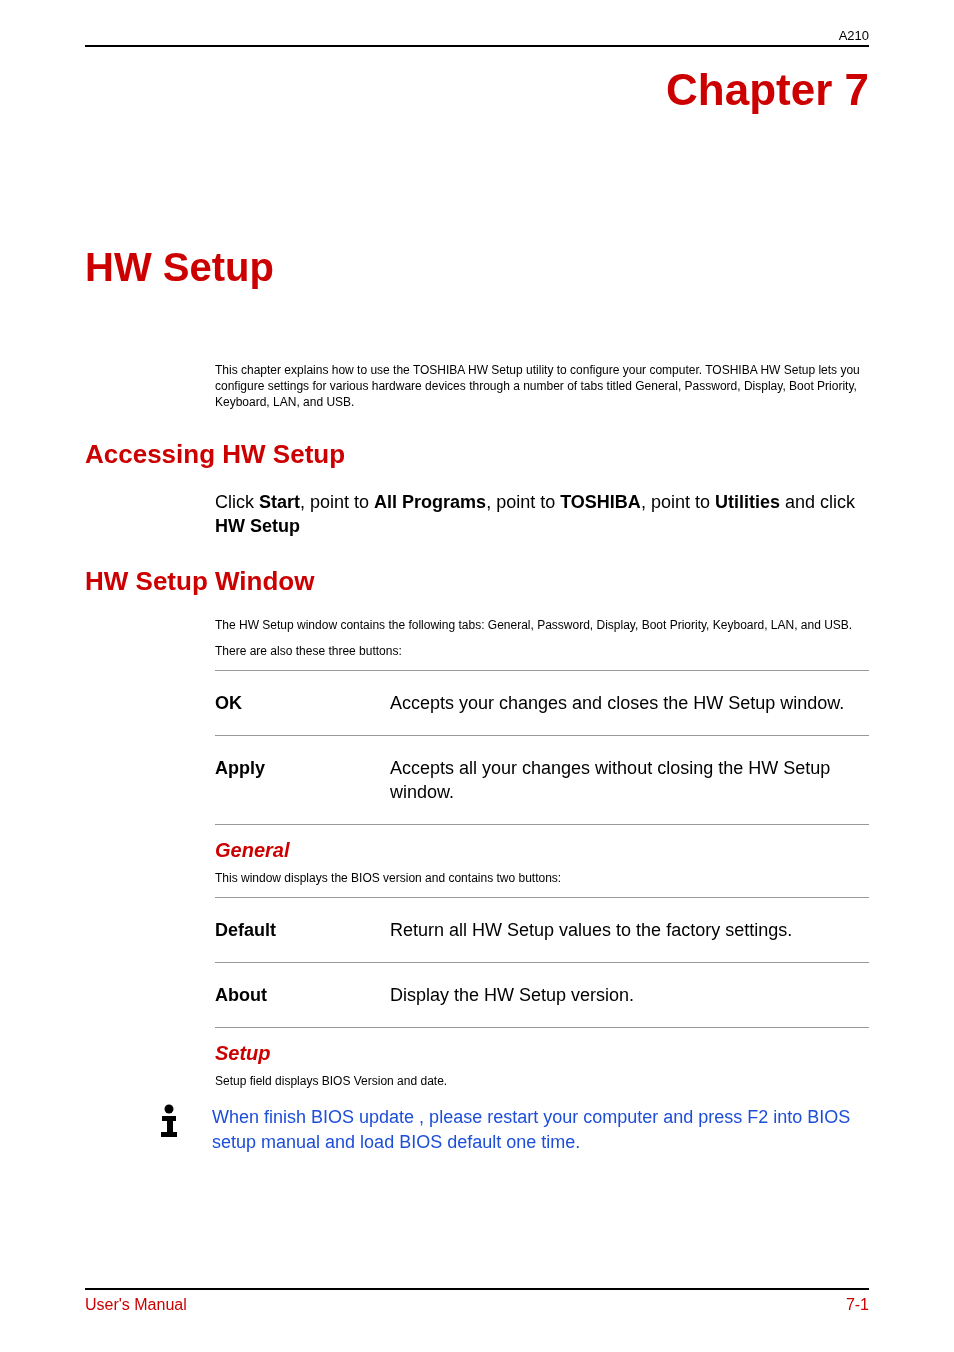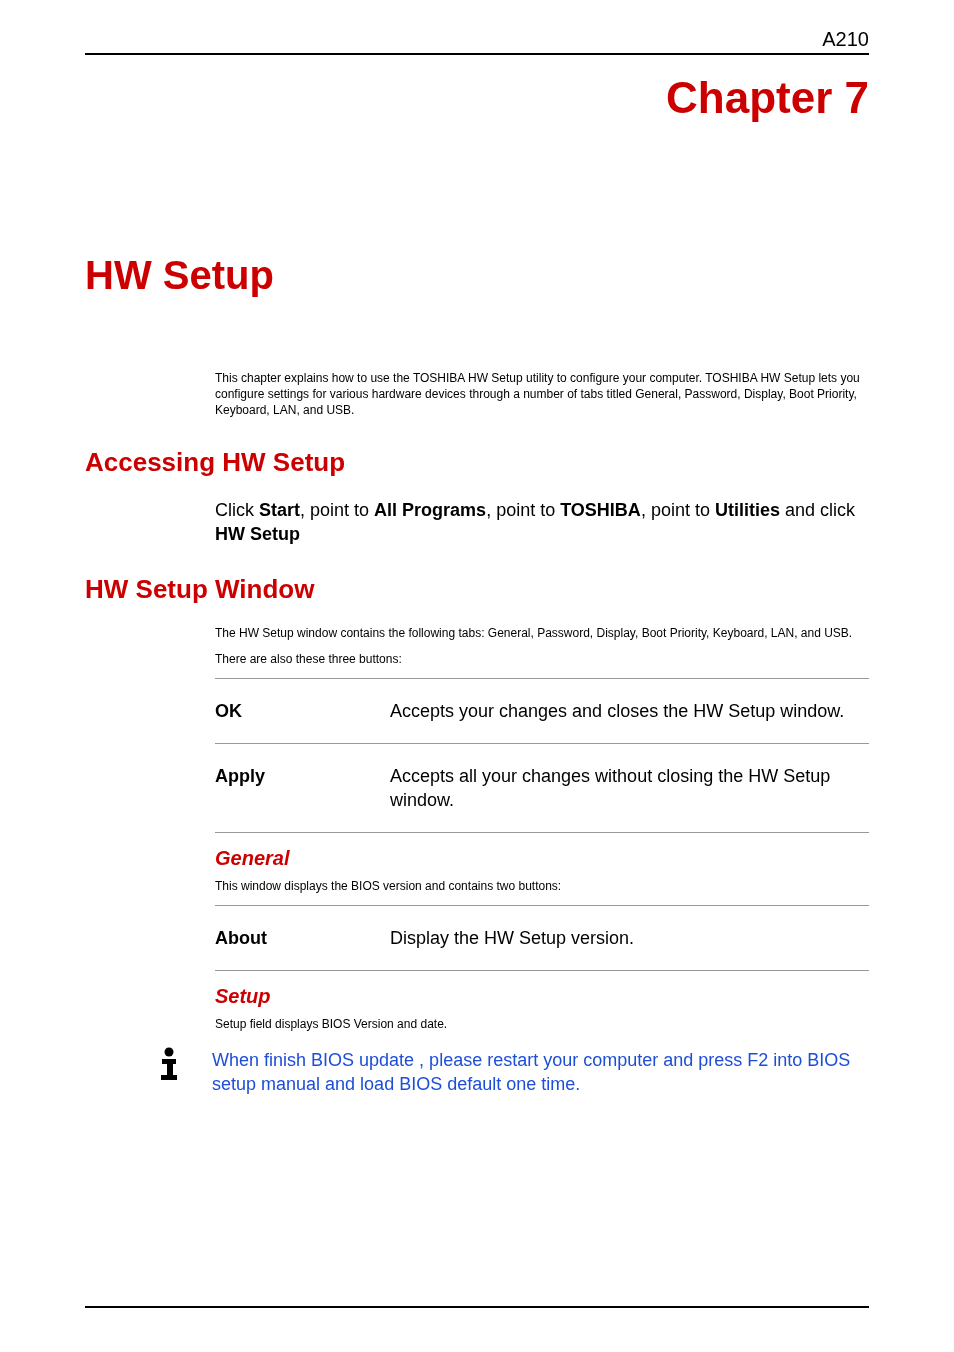--- a/index.html
+++ b/index.html
@@ -10,21 +10,21 @@
     body {
       font-family: Arial, Helvetica, sans-serif;
       background: #ffffff;
       width: 954px;
       height: 1352px;
       position: relative;
       padding: 28px 85px 0 85px;
     }
     .header-label {
       text-align: right;
-      font-size: 20px;
+      font-size: 13px;
       color: #000;
       margin-bottom: 2px;
     }
     .header-rule {
       border: none;
       border-top: 2px solid #000;
       margin-bottom: 18px;
     }
     .chapter-title {
       text-align: right;
@@ -162,20 +162,24 @@
     <td>Accepts all your changes without closing the HW Setup window.</td>
   </tr>
 </tbody>
   </table>
 
 <h3 class="subsection-heading">General</h3>
 <p class="body-text tight">This window displays the BIOS version and contains two buttons:</p>
 
 <table class="buttons-table">
   <tbody>
+      <tr>
+    <td class="label">Default</td>
+    <td>Return all HW Setup values to the factory settings.</td>
+  </tr>
   <tr>
     <td class="label">About</td>
     <td>Display the HW Setup version.</td>
   </tr>
 </tbody>
   </table>
 
 <h3 class="subsection-heading">Setup</h3>
 <p class="body-text tight">Setup field displays BIOS Version and date.</p>
 
@@ -186,13 +190,17 @@
       <rect x="12" y="15" width="14" height="5" fill="#000"></rect>
       <rect x="17" y="15" width="6" height="18" fill="#000"></rect>
       <rect x="11" y="31" width="16" height="5" fill="#000"></rect>
     </svg>
   </span>
   <p class="note-text">When finish BIOS update , please restart your computer and press F2 into BIOS setup manual and load BIOS default one time.</p>
 </div>
 
 <div class="footer">
   <hr class="footer-rule">
+  <div class="footer-content">
+    <span>User's Manual</span>
+    <span>7-1</span>
+  </div>
 </div>
 
 </body></html>

